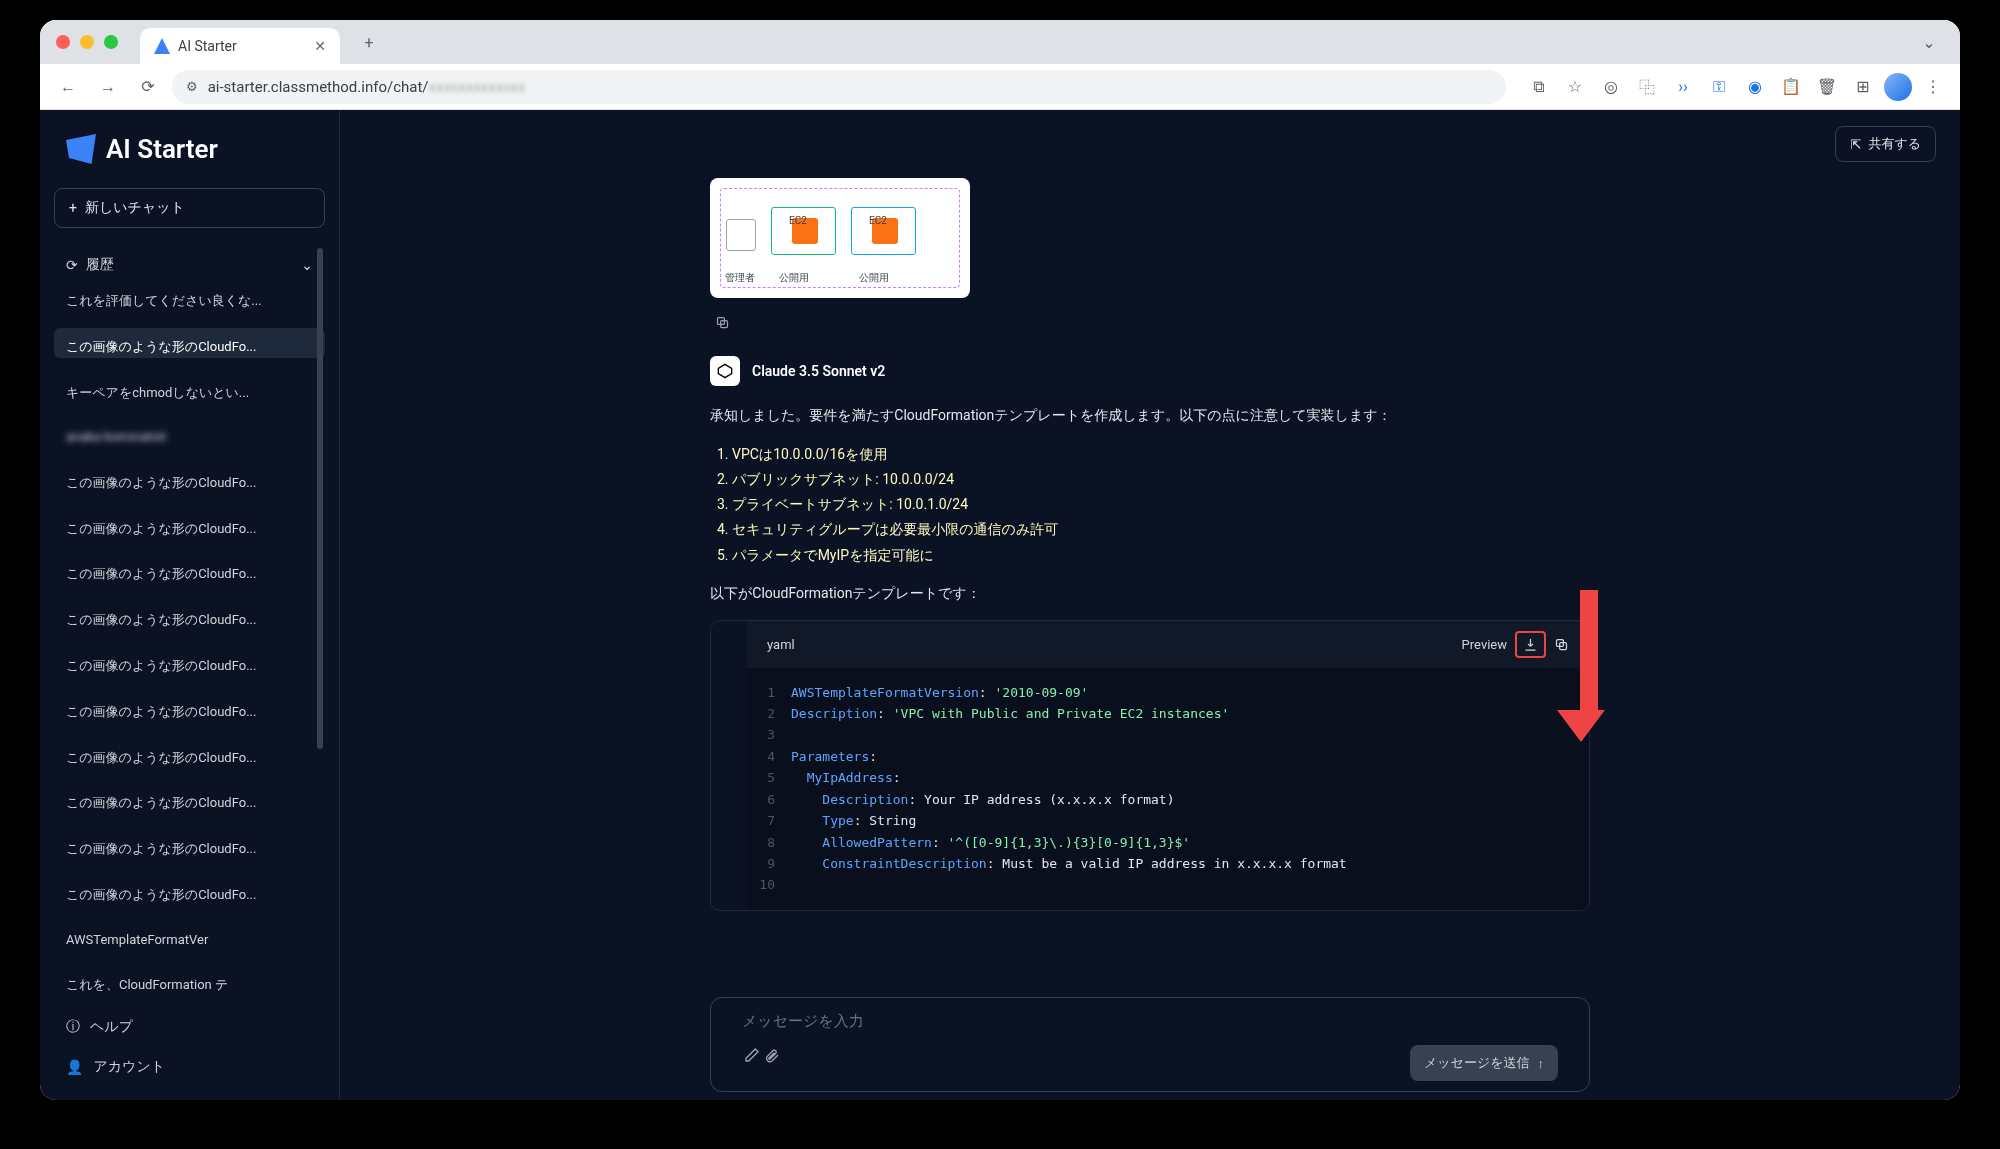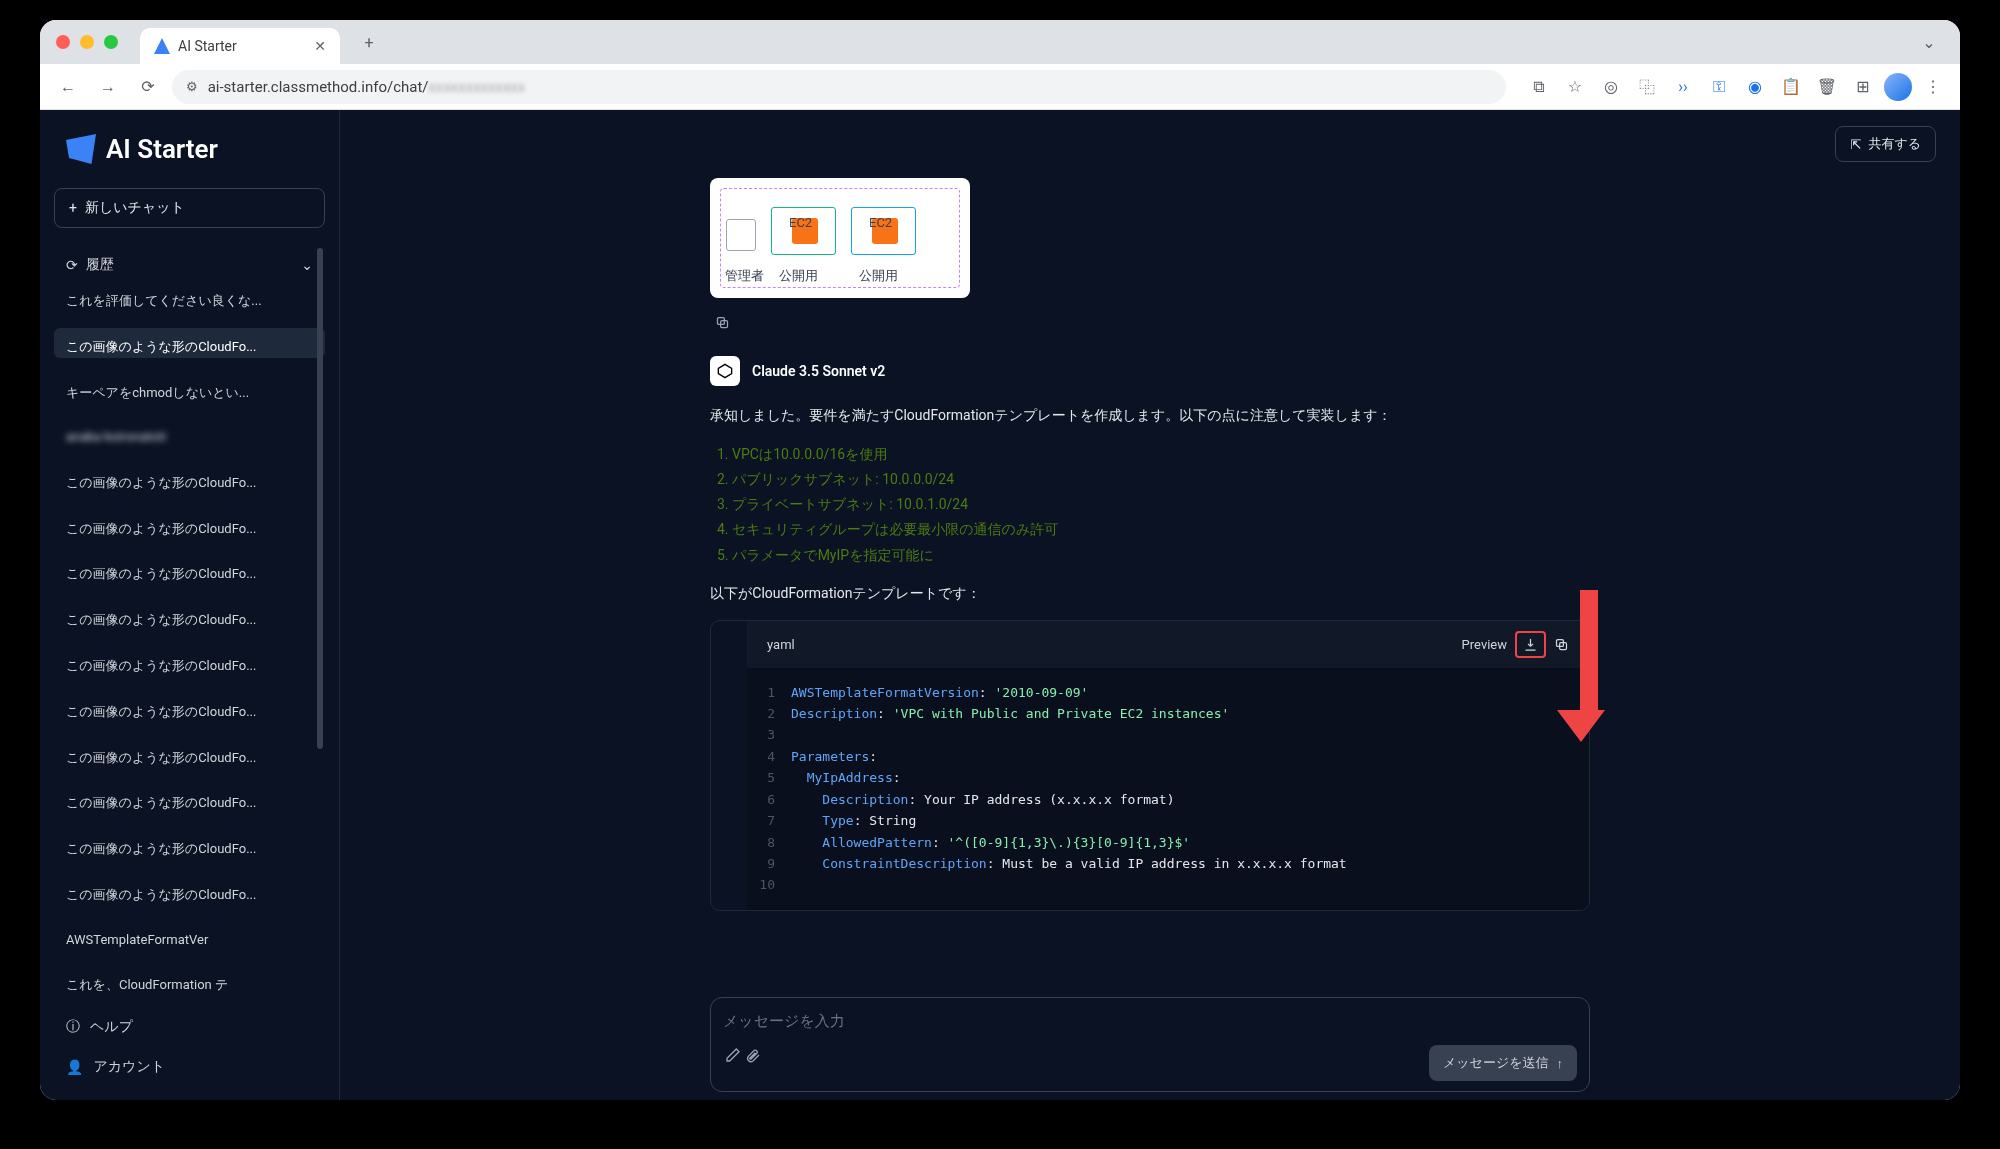--- a/index.html
+++ b/index.html
@@ -187,21 +187,21 @@
     }
     .diagram {
       position: absolute; inset: 10px;
       border: 1px dashed #c084fc;
       border-radius: 4px;
     }
     .diagram-subnet1 { position:absolute; left:50px; top:18px; width:65px; height:48px; border:1px solid #10b981; border-radius:3px;}
     .diagram-subnet2 { position:absolute; left:130px; top:18px; width:65px; height:48px; border:1px solid #0ea5e9; border-radius:3px;}
     .diagram-box { position:absolute; width:26px; height:26px; background:#f97316; border-radius:3px;}
     .diagram-user { position:absolute; left:5px; top:30px; width:30px; height:32px; border:1px solid #9ca3af; border-radius:3px;}
-    .diagram-label { position:absolute; font-size:13px; color:#374151; }
+    .diagram-label { position:absolute; font-size:10px; color:#374151; }
     .copy-small {
       width: 24px; height: 24px;
       display: flex; align-items:center; justify-content:center;
       color: #9ca3af; cursor: pointer;
       margin-bottom: 22px;
     }
     .model-row {
       display: flex;
       align-items: center;
       gap: 12px;
@@ -209,21 +209,21 @@
     }
     .model-icon {
       width: 30px; height: 30px;
       background: #fff;
       border-radius: 6px;
       display:flex; align-items:center; justify-content:center;
       color:#000;
     }
     .model-name { font-size: 14px; font-weight: 600; color:#fff; }
     .response-text { font-size: 14px; line-height: 1.7; color: #e5e7eb; margin-bottom: 14px; }
-    .response-list { margin: 0 0 14px 22px; font-size: 14px; line-height: 1.8; color: #4d7c0f; }
+    .response-list { margin: 0 0 14px 22px; font-size: 14px; line-height: 1.8; color: #fef9c3; }
     .code-block {
       border: 1px solid #1e293b;
       border-radius: 10px;
       overflow: hidden;
       margin-top: 10px;
       padding-left: 36px;
     }
     .code-header {
       display: flex;
       align-items: center;
@@ -251,21 +251,21 @@
     .code-cell { white-space: pre; }
     .tok-key { color: #60a5fa; }
     .tok-str { color: #86efac; }
     .tok-def { color: #e5e7eb; }
 
     .input-area {
       border: 1px solid #374151;
       border-radius: 12px;
       margin: 14px auto 8px;
       width: 880px;
-      padding: 14px 12px 10px;
+      padding: 14px 31px 10px;
     }
     .input-placeholder { color: #6b7280; font-size: 15px; margin-bottom: 14px; }
     .input-row { display:flex; align-items:flex-start; }
     .input-icon { color:#9ca3af; cursor:pointer; width:20px; height:20px; display:flex; align-items:center; justify-content:center;}
     .send-btn {
       margin-left: auto;
       background: #374151;
       color: #d1d5db;
       border-radius: 8px;
       padding: 9px 14px;

